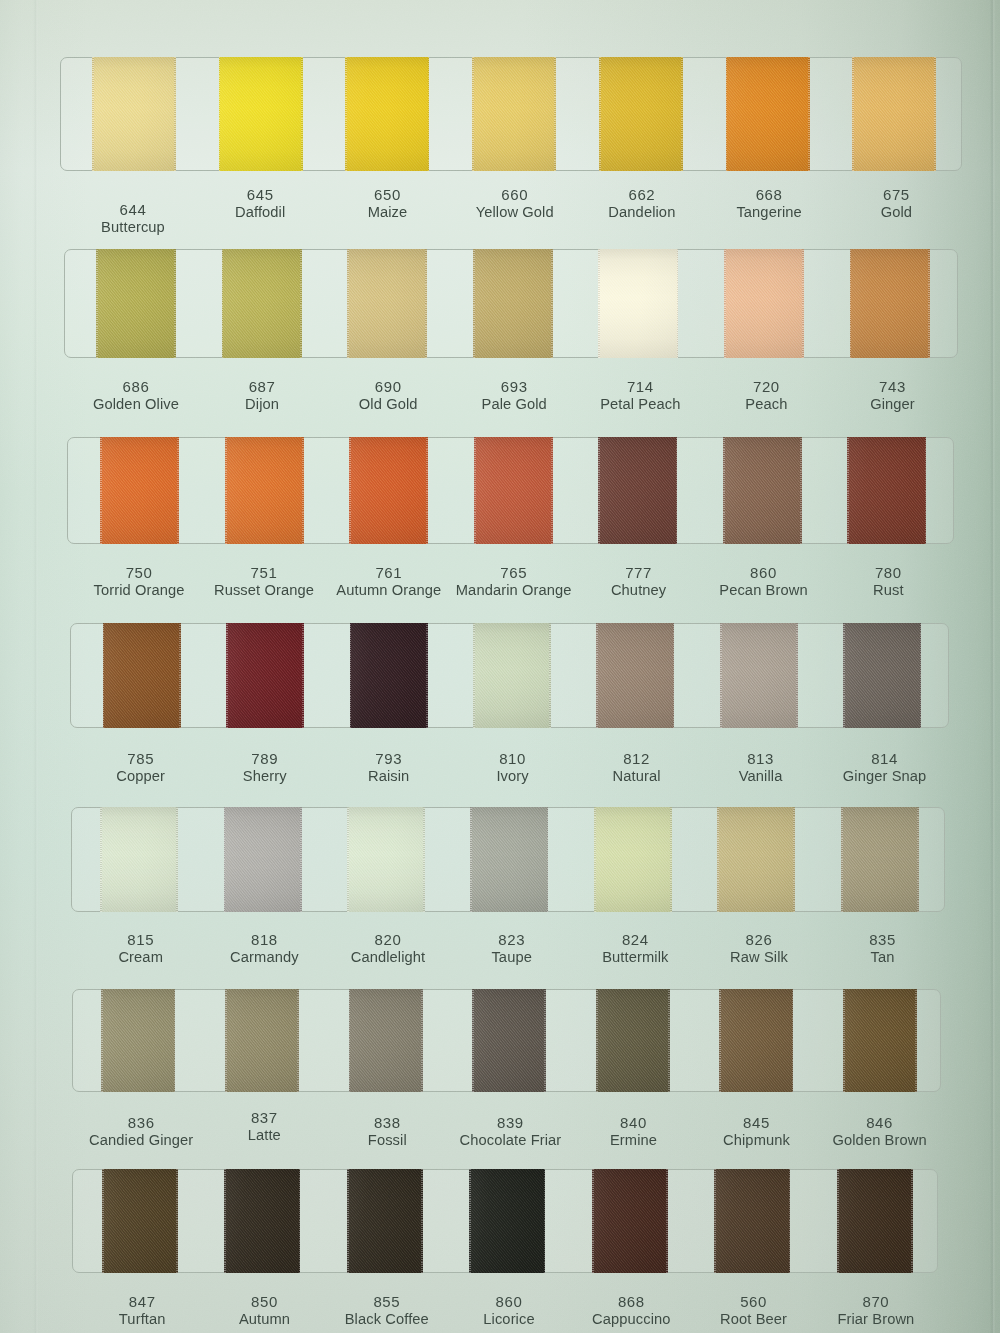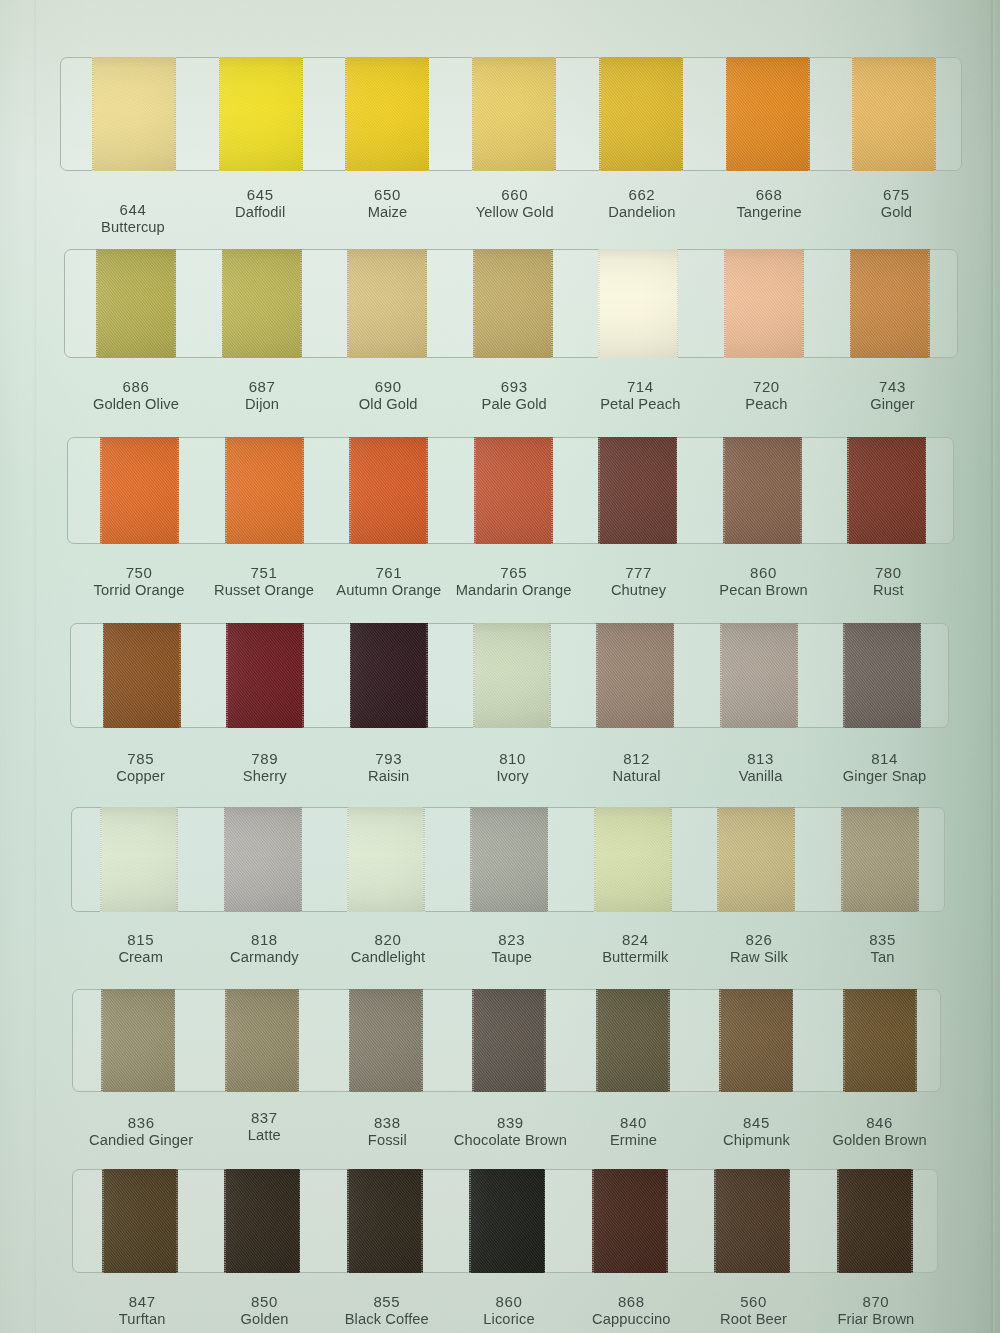--- a/index.html
+++ b/index.html
@@ -470,21 +470,21 @@
     <div class="label" style="left:264.3px;top:120px">
       <div class="code">837</div>
       <div class="cname">Latte</div>
     </div>
     <div class="label" style="left:387.3px;top:125.3px">
       <div class="code">838</div>
       <div class="cname">Fossil</div>
     </div>
     <div class="label" style="left:510.4px;top:125.3px">
       <div class="code">839</div>
-      <div class="cname">Chocolate Brown</div>
+      <div class="cname">Chocolate Friar</div>
     </div>
     <div class="label" style="left:633.5px;top:125.3px">
       <div class="code">840</div>
       <div class="cname">Ermine</div>
     </div>
     <div class="label" style="left:756.5px;top:125.3px">
       <div class="code">845</div>
       <div class="cname">Chipmunk</div>
     </div>
     <div class="label" style="left:879.6px;top:125.3px">
@@ -536,21 +536,21 @@
           <i class="pl"></i>
           <i class="pr"></i>
         </div>
     </div>
     <div class="label" style="left:142.2px;top:124.3px">
       <div class="code">847</div>
       <div class="cname">Turftan</div>
     </div>
     <div class="label" style="left:264.5px;top:124.3px">
       <div class="code">850</div>
-      <div class="cname">Golden</div>
+      <div class="cname">Autumn</div>
     </div>
     <div class="label" style="left:386.8px;top:124.3px">
       <div class="code">855</div>
       <div class="cname">Black Coffee</div>
     </div>
     <div class="label" style="left:509.0px;top:124.3px">
       <div class="code">860</div>
       <div class="cname">Licorice</div>
     </div>
     <div class="label" style="left:631.3px;top:124.3px">

